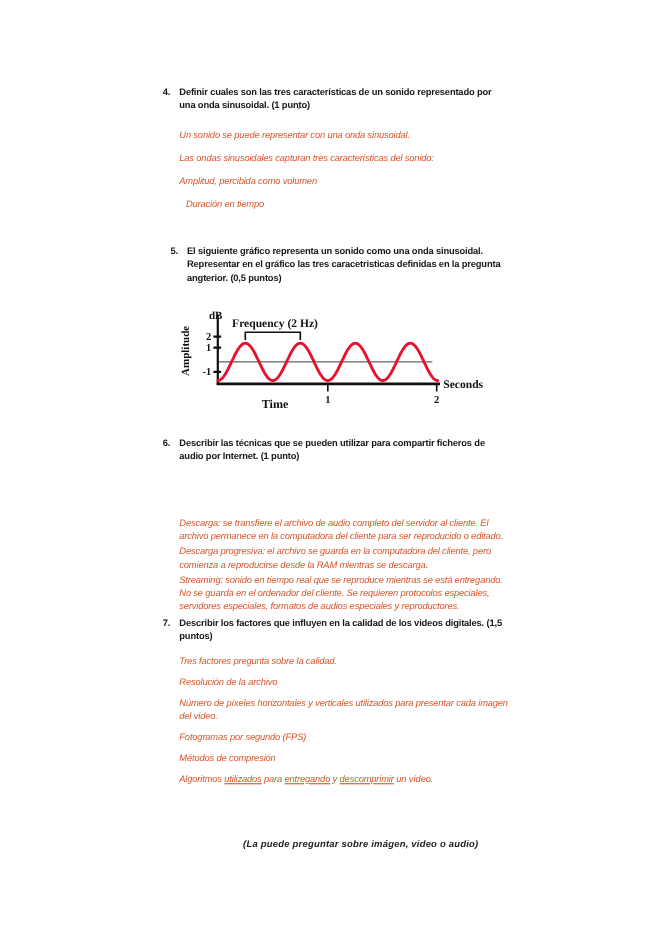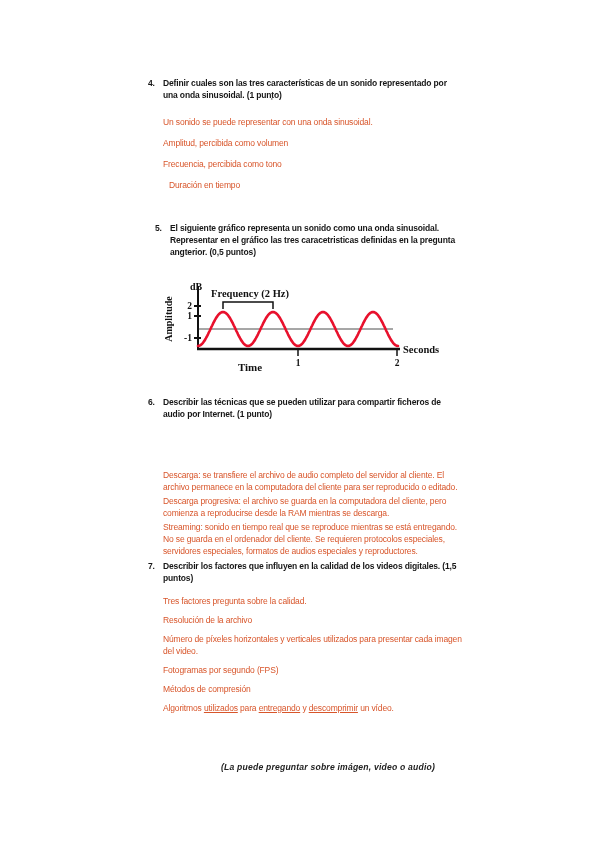--- a/index.html
+++ b/index.html
@@ -4,21 +4,21 @@
 <style>
   html,body{margin:0;padding:0;background:#ffffff;}
   .page{
     position:relative;width:600px;height:848px;background:#ffffff;overflow:hidden;
     font-family:"Liberation Sans",sans-serif;font-size:8.5px;line-height:12px;
     letter-spacing:-0.15px;color:#1c1c1c;
   }
   .q{position:absolute;display:flex;font-weight:bold;color:#171717;}
   .q .num{flex:none;width:15px;}
   .q .qtext{flex:1;}
-  .ans{position:absolute;color:#d8552a;}
+  .ans{position:absolute;color:#d8552a;font-style:italic;}
   .ans p{margin:0;}
   .ans-q4 p{margin-bottom:9px;}
   .ans-q6 p{margin-bottom:2px;}
   .ans-q7 p{margin-bottom:7px;}
   .indented{padding-left:6px;}
   .u{text-decoration:underline;}
   .stray{position:absolute;color:#333;font-size:9px;}
   .footer{
     position:absolute;left:0;width:600px;text-align:center;
     font-weight:bold;font-style:italic;color:#222;font-size:8.6px;letter-spacing:0.2px;
@@ -35,22 +35,22 @@
 <div class="page">
 
   <div class="q" style="left:148px;top:77px;width:312px;">
     <span class="num">4.</span>
     <span class="qtext">Definir cuales son las tres características de un sonido representado por una onda sinusoidal. (1 punto)</span>
   </div>
   <span class="stray" style="left:271px;top:95px;">'</span>
 
   <div class="ans ans-q4" style="left:163px;top:116px;width:302px;">
     <p>Un sonido se puede representar con una onda sinusoidal.</p>
+    <p>Las ondas sinusoidales capturan tres características del sonido:</p>
     <p>Amplitud, percibida como volumen</p>
-    <p>Frecuencia, percibida como tono</p>
     <p class="indented">Duración en tiempo</p>
   </div>
 
   <div class="q" style="left:155px;top:222px;width:312px;">
     <span class="num">5.</span>
     <span class="qtext">El siguiente gráfico representa un sonido como una onda sinusoidal. Representar en el gráfico las tres caracetristicas definidas en la pregunta angterior. (0,5 puntos)</span>
   </div>
 
   <div class="chart">
     <svg viewBox="0 0 300 105">

